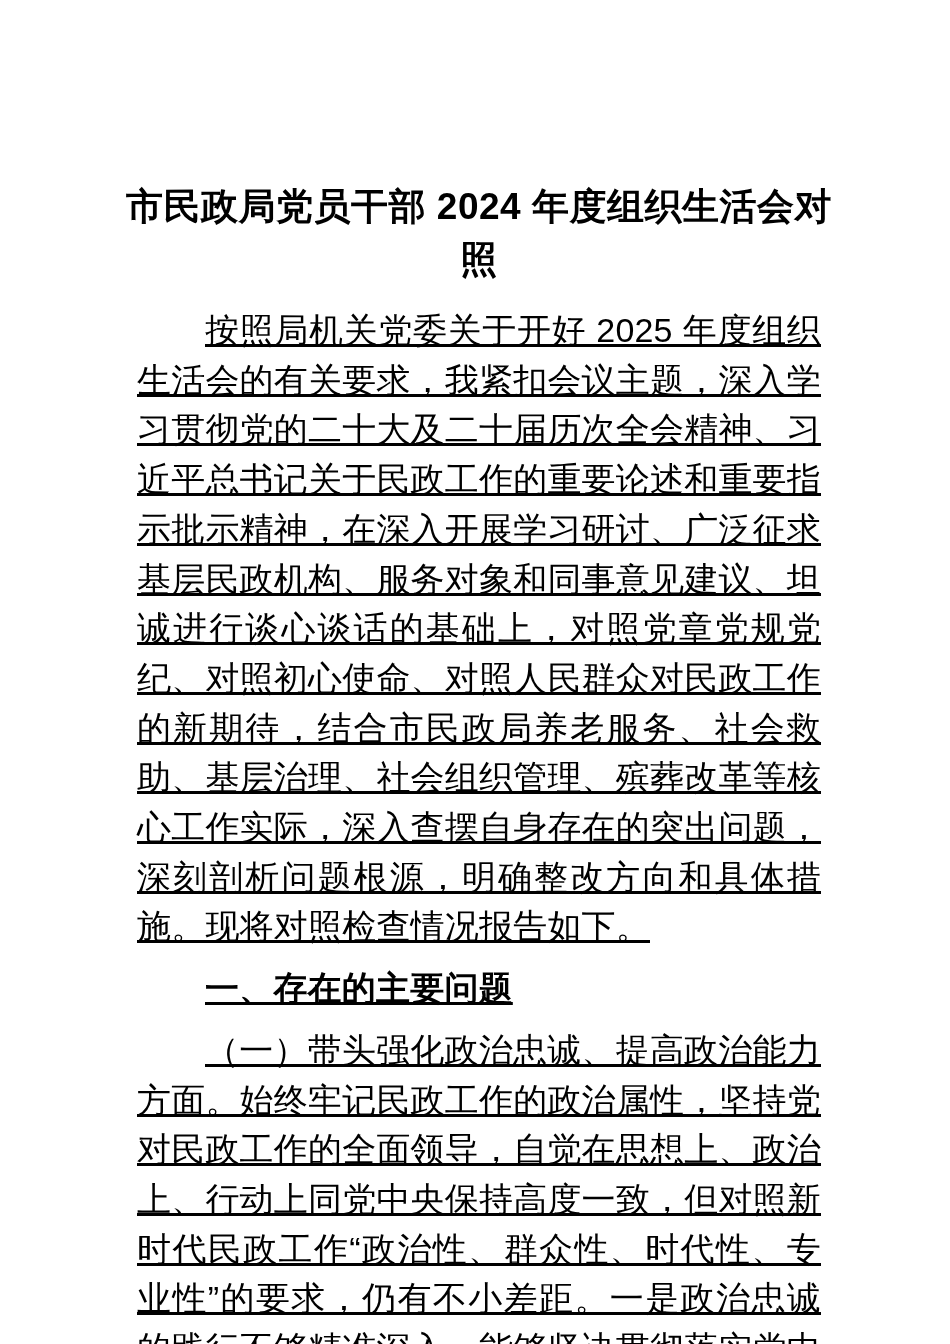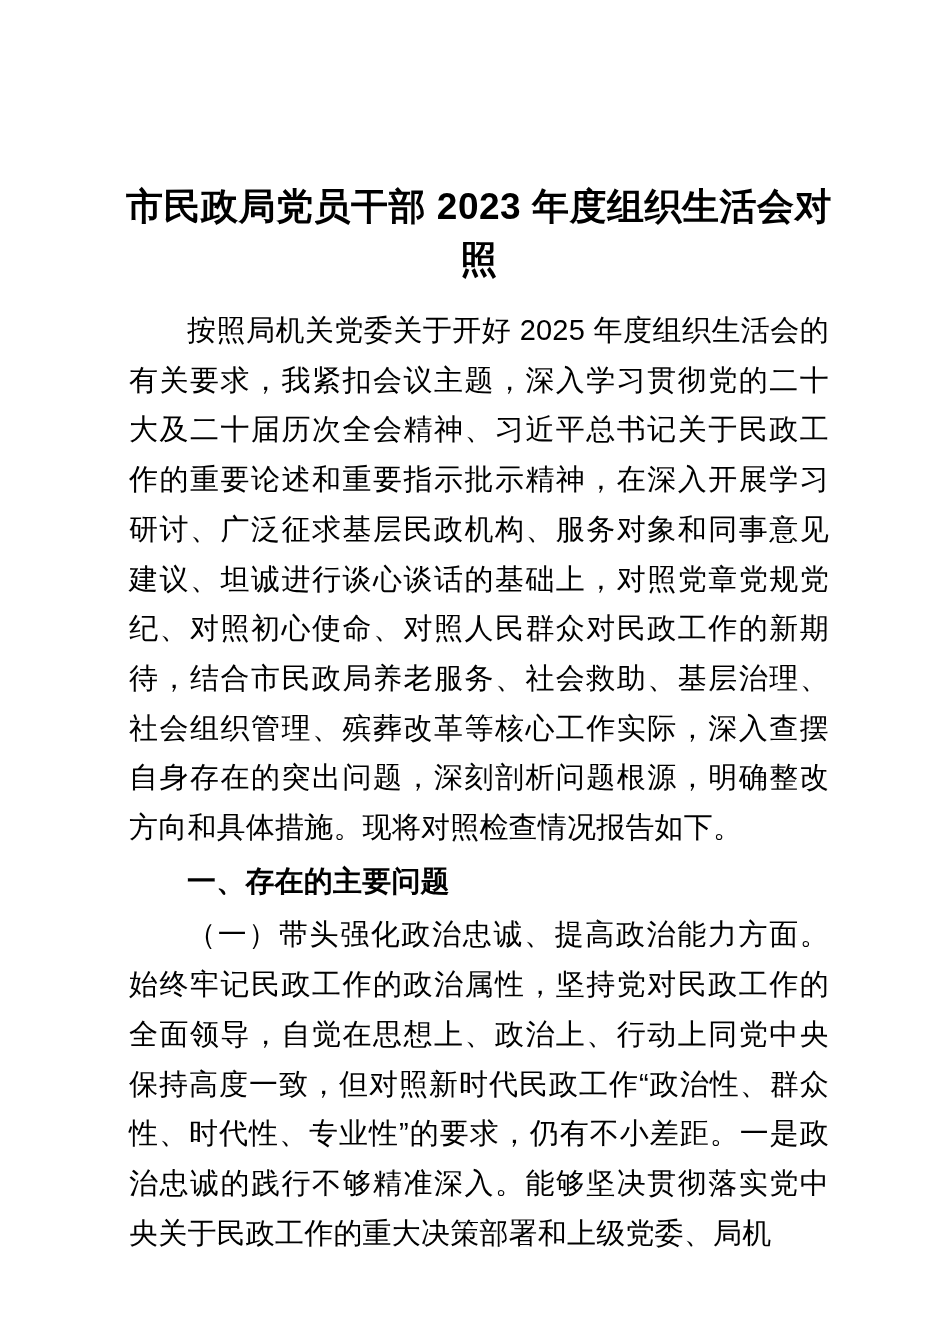--- a/index.html
+++ b/index.html
@@ -27,41 +27,42 @@
     font-size: 37px;
     line-height: 53px;
     font-weight: 700;
     text-align: center;
     letter-spacing: 0.5px;
   }
   .doc-title .title-line {
     display: block;
   }
   .para {
-    margin: 4px;
-    font-size: 29px;
+    margin: 12px;
+    font-size: 34px;
     line-height: 49.7px;
     text-align: justify;
     text-indent: 2em;
     letter-spacing: 0.2px;
     word-break: break-all;
+    text-decoration: underline;
   }
   .para.heading {
     font-weight: 700;
     text-align: left;
   }
 </style>
 </head>
 <body>
 
 <div class="page">
   <div class="doc">
 
     <h1 class="doc-title">
-      <span class="title-line">市民政局党员干部 2023 年度组织生活会对照</span>
+      <span class="title-line">市民政局党员干部 2024 年度组织生活会对照</span>
     </h1>
 
     <p class="para body">按照局机关党委关于开好 2025 年度组织生活会的有关要求，我紧扣会议主题，深入学习贯彻党的二十大及二十届历次全会精神、习近平总书记关于民政工作的重要论述和重要指示批示精神，在深入开展学习研讨、广泛征求基层民政机构、服务对象和同事意见建议、坦诚进行谈心谈话的基础上，对照党章党规党纪、对照初心使命、对照人民群众对民政工作的新期待，结合市民政局养老服务、社会救助、基层治理、社会组织管理、殡葬改革等核心工作实际，深入查摆自身存在的突出问题，深刻剖析问题根源，明确整改方向和具体措施。现将对照检查情况报告如下。</p>
 
     <p class="para heading">一、存在的主要问题</p>
 
     <p class="para body">（一）带头强化政治忠诚、提高政治能力方面。始终牢记民政工作的政治属性，坚持党对民政工作的全面领导，自觉在思想上、政治上、行动上同党中央保持高度一致，但对照新时代民政工作“政治性、群众性、时代性、专业性”的要求，仍有不小差距。一是政治忠诚的践行不够精准深入。能够坚决贯彻落实党中央关于民政工作的重大决策部署和上级党委、局机</p>
 
   </div>
 </div>

